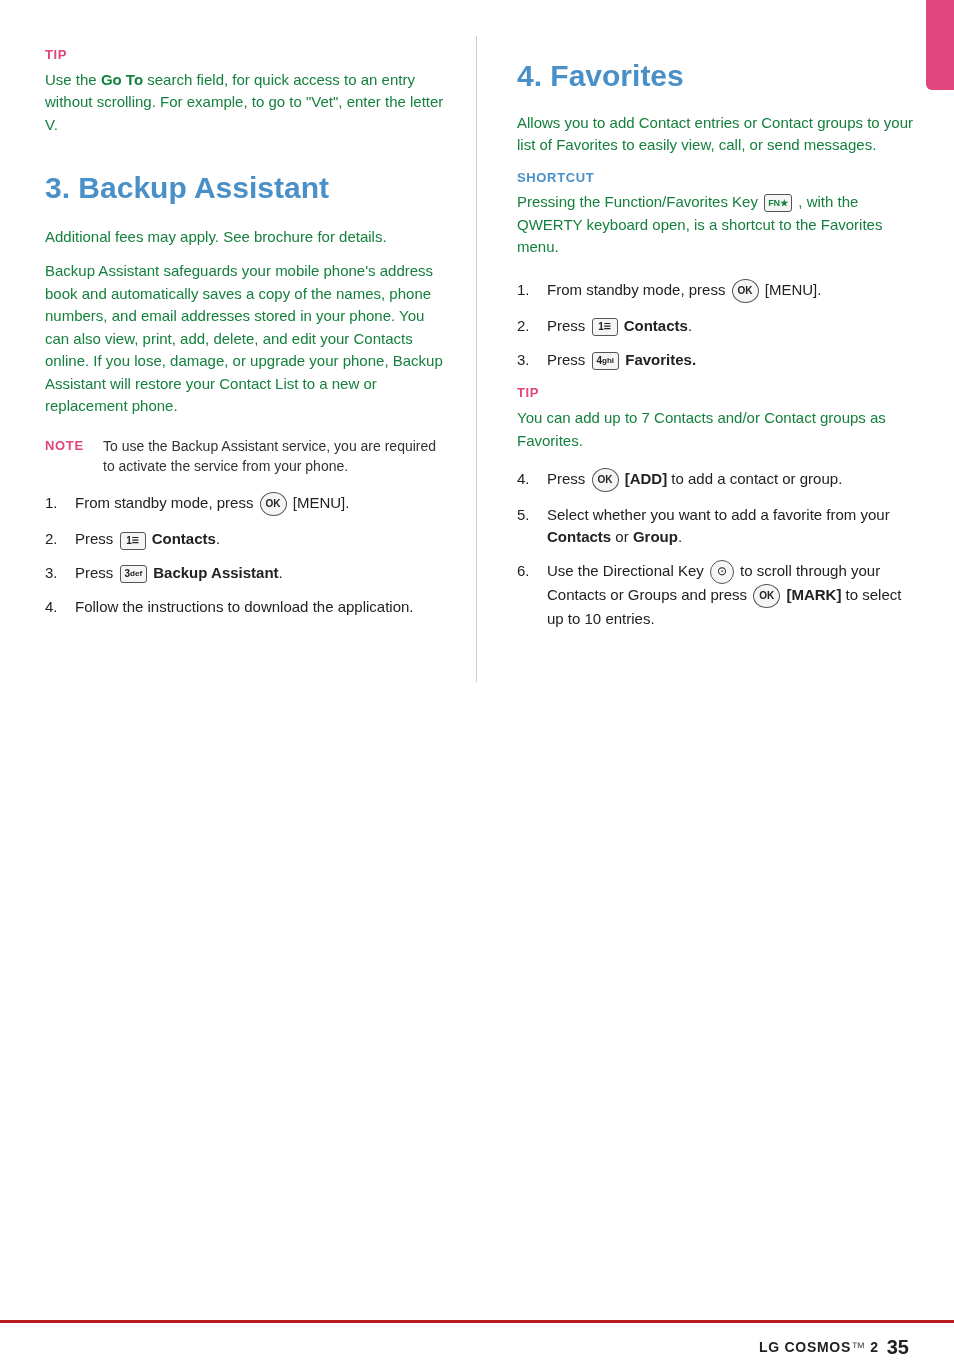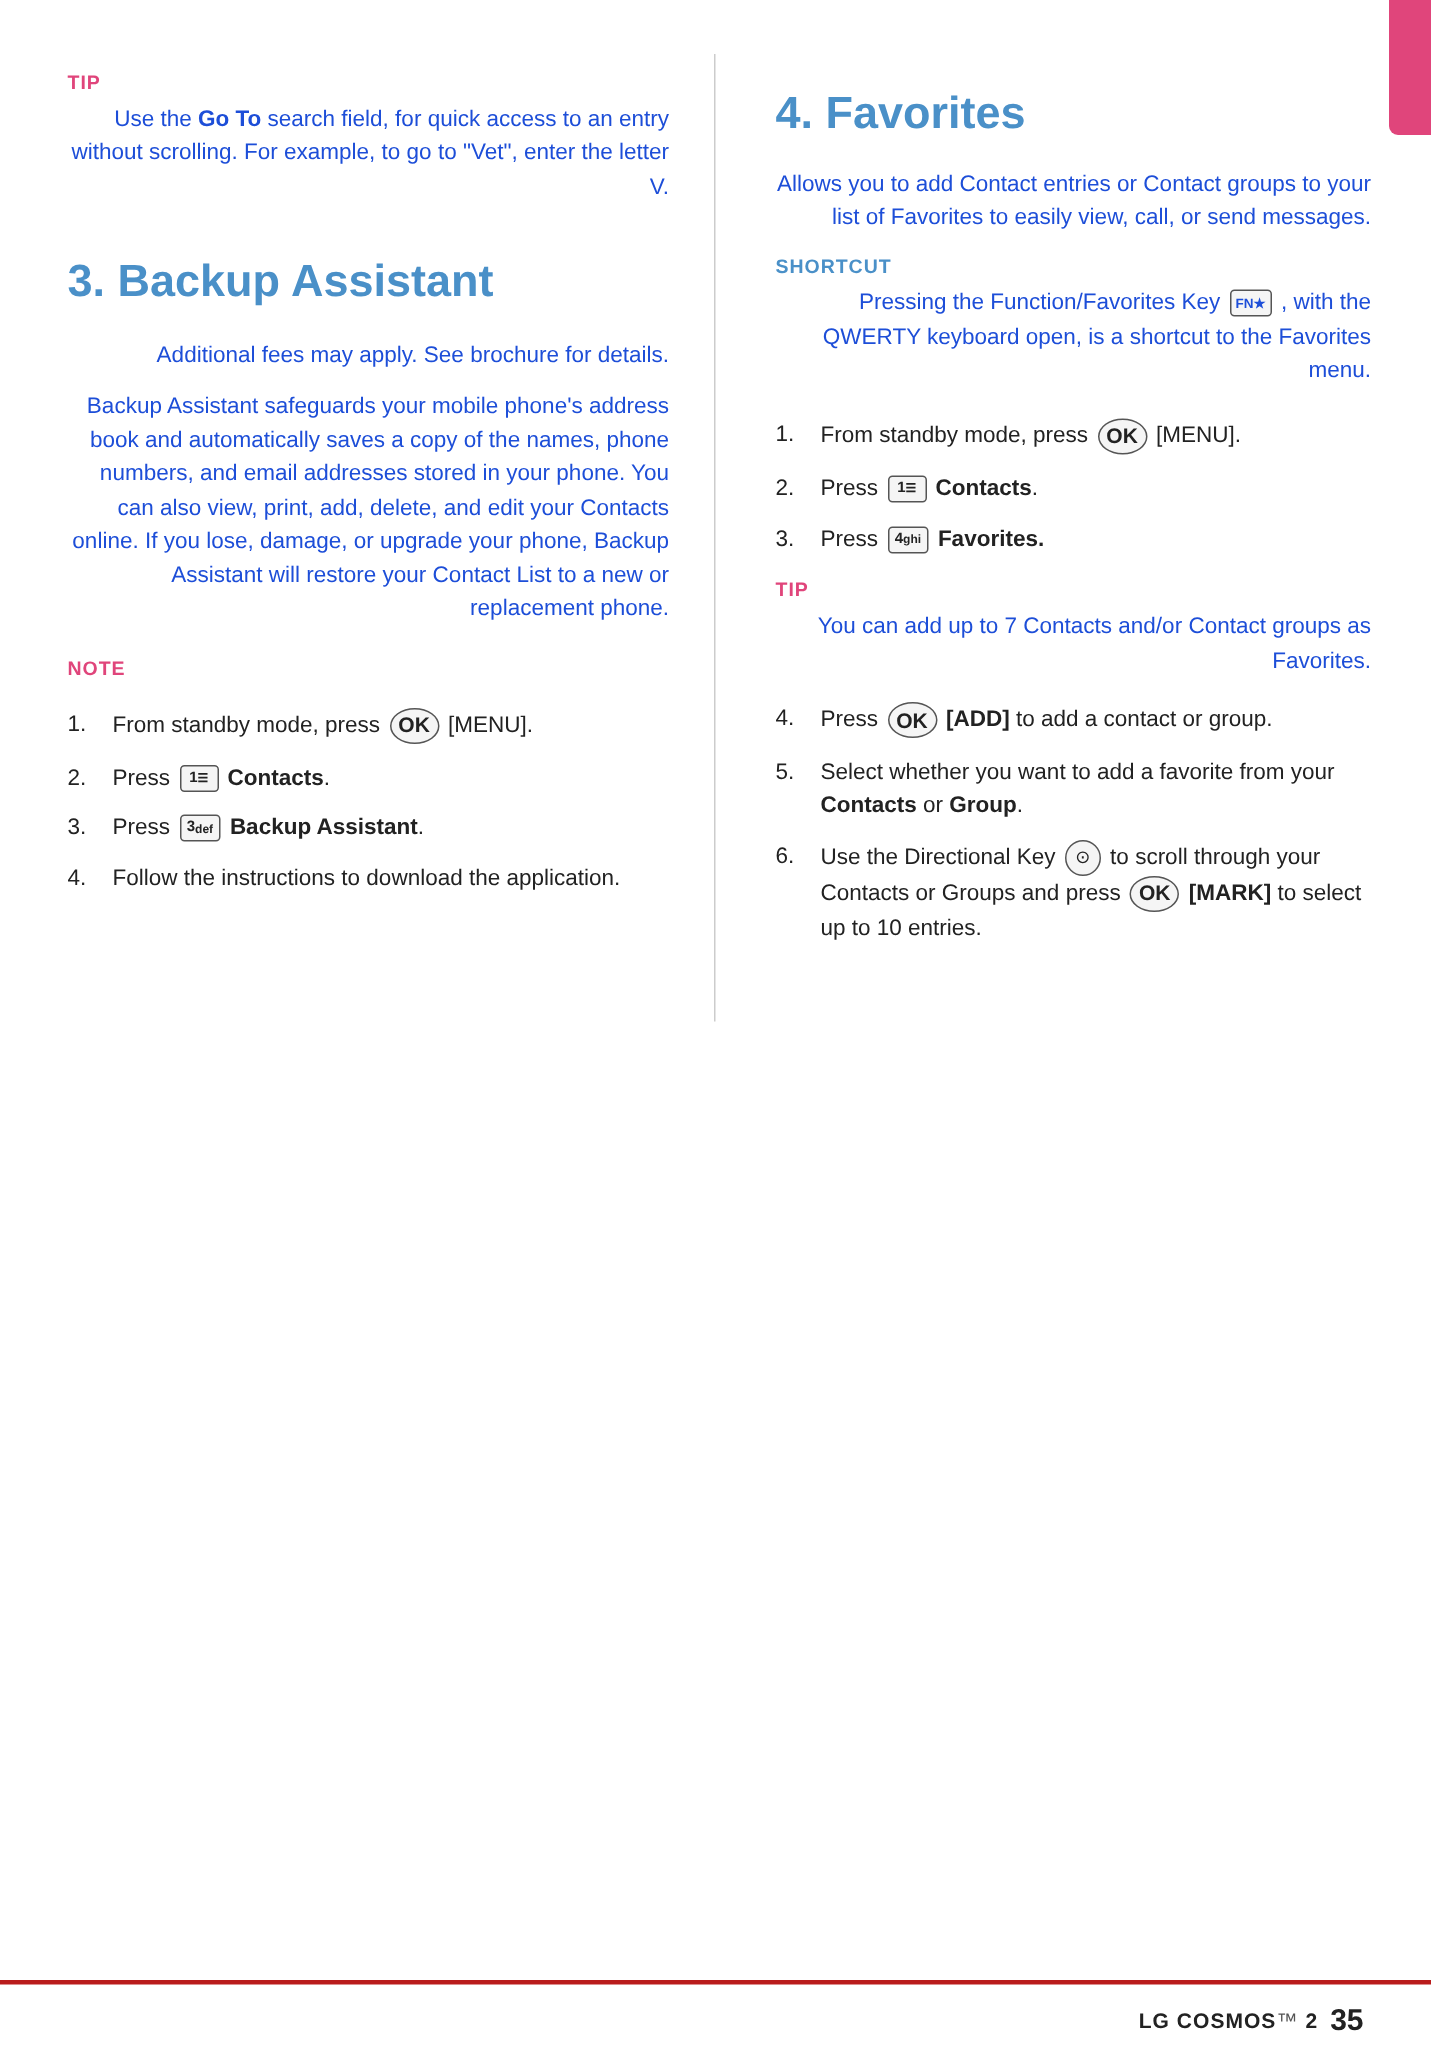--- a/index.html
+++ b/index.html
@@ -101,23 +101,22 @@
       font-weight: bold;
       color: #4a90c8;
       margin-bottom: 14px;
       margin-top: 8px;
     }
 
     
     .body-text {
       font-size: 15px;
       line-height: 1.5;
-      color: #1d4ed8;
+      color: #15803d;
       margin-bottom: 12px;
-      text-align: right;
     }
 
     
     .list-item {
       display: flex;
       flex-direction: row;
       margin-bottom: 12px;
       font-size: 15px;
       line-height: 1.45;
       align-items: flex-start;
@@ -147,21 +146,21 @@
       min-width: 26px;
       min-height: 18px;
     }
 
     .key-ok {
       display: inline-flex;
       align-items: center;
       justify-content: center;
       border: 1.5px solid #555;
       border-radius: 50%;
-      font-size: 14px;
+      font-size: 10px;
       font-weight: bold;
       padding: 2px 5px;
       margin: 0 2px;
       background: #f5f5f5;
       vertical-align: middle;
       line-height: 1.2;
       min-width: 24px;
       min-height: 24px;
     }
 
@@ -262,20 +261,21 @@
     </div>
 
     <div class="section-heading">3. Backup Assistant</div>
 
     <div class="body-text">Additional fees may apply. See brochure for details.</div>
 
     <div class="body-text">Backup Assistant safeguards your mobile phone's address book and automatically saves a copy of the names, phone numbers, and email addresses stored in your phone. You can also view, print, add, delete, and edit your Contacts online. If you lose, damage, or upgrade your phone, Backup Assistant will restore your Contact List to a new or replacement phone.</div>
 
     <div class="note-row">
       <div class="note-label">NOTE</div>
+      <div class="note-text">To use the Backup Assistant service, you are required to activate the service from your phone.</div>
     </div>
 
     <div class="list-item">
       <span class="list-num">1.</span>
       <span class="list-content">
         From standby mode, press <span class="key-ok">OK</span> [MENU].
       </span>
     </div>
 
     <div class="list-item">

